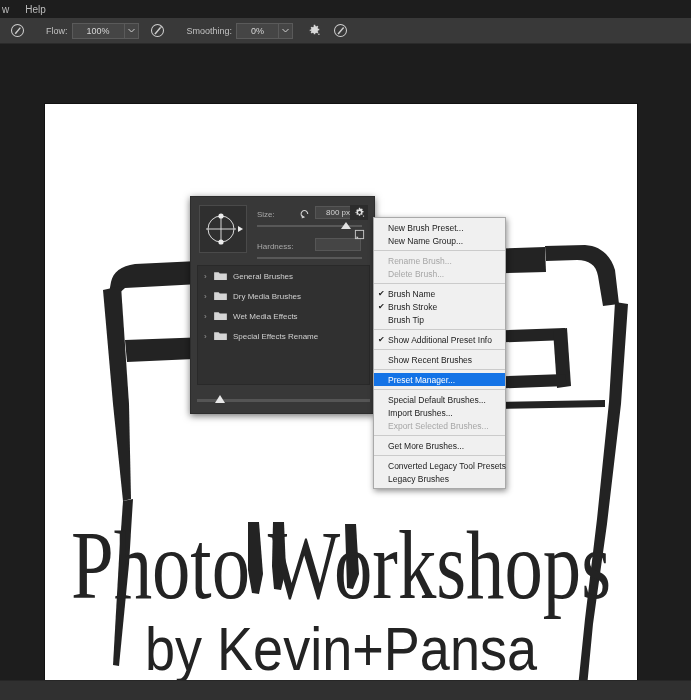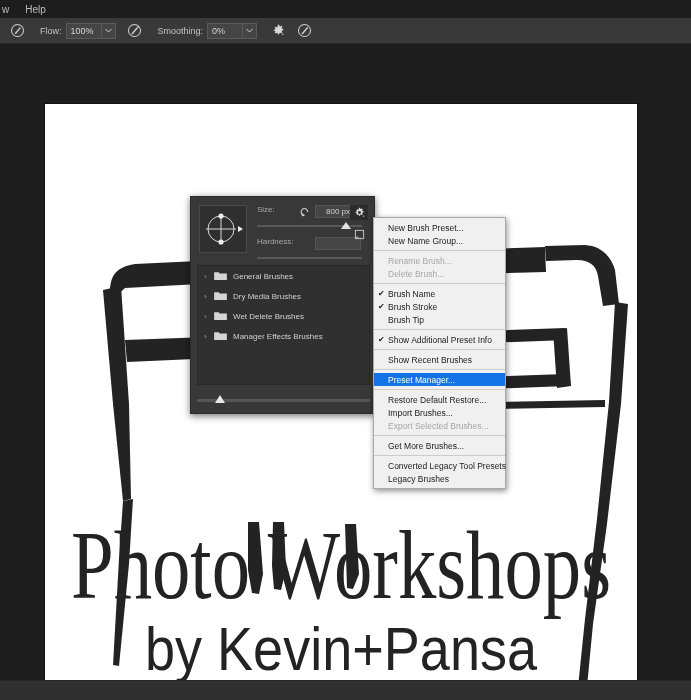--- a/index.html
+++ b/index.html
@@ -38,30 +38,30 @@
     border-bottom: 1px solid #2a2a2a;
     display: flex; align-items: center;
   }
   .ob-icon {
     width: 26px; height: 24px;
     display: flex; align-items: center; justify-content: center;
     color: #cfcfcf;
   }
   .ob-label {
     font-size: 9px; color: #c2c2c2;
-    margin-left: 10px; margin-right: 4px;
+    margin-left: 16px; margin-right: 4px;
     white-space: nowrap;
   }
   .ob-field {
     height: 16px; min-width: 36px;
     background: #454545;
     border: 1px solid #5a5a5a;
     color: #d6d6d6; font-size: 9px;
     display: flex; align-items: center;
-    padding: 0 4px;
+    padding: 0 14px;
   }
   .ob-caret {
     width: 14px; height: 16px;
     background: #454545;
     border: 1px solid #5a5a5a;
     border-left: none;
     display: flex; align-items: center; justify-content: center;
   }
   .ob-caret svg { display:block; }
 
@@ -111,21 +111,21 @@
   }
   .bp-thumb {
     width: 48px; height: 48px;
     background: #2f2f2f;
     border: 1px solid #4a4a4a;
     position: relative;
     flex: none;
   }
   .bp-controls { flex: 1; margin-left: 10px; }
   .bp-row {
-    display: flex; align-items: flex-start;
+    display: flex; align-items: flex-end;
     height: 14px; margin-bottom: 2px;
   }
   .bp-row-label {
     font-size: 8px; color: #a9a9a9; width: 40px;
   }
   .bp-reset {
     width: 14px; height: 12px;
     display: flex; align-items: center; justify-content: center;
     margin-right: 4px;
   }
@@ -403,28 +403,28 @@
         <svg class="folder-icon" viewBox="0 0 14 11">
           <path fill="#d5d5d5" d="M0 1.5h5l1.2 1.3H14V10H0z"></path>
         </svg>
         <span>Dry Media Brushes</span>
       </div>
       <div class="bp-group">
         <span class="bp-arrow">›</span>
         <svg class="folder-icon" viewBox="0 0 14 11">
           <path fill="#d5d5d5" d="M0 1.5h5l1.2 1.3H14V10H0z"></path>
         </svg>
-        <span>Wet Delete Brushes</span>
+        <span>Wet Media Effects</span>
       </div>
       <div class="bp-group">
         <span class="bp-arrow">›</span>
         <svg class="folder-icon" viewBox="0 0 14 11">
           <path fill="#d5d5d5" d="M0 1.5h5l1.2 1.3H14V10H0z"></path>
         </svg>
-        <span>Manager Effects Brushes</span>
+        <span>Special Effects Rename</span>
       </div>
     </div>
 
     <div class="bp-footslider">
       <div class="bp-foottrack"></div>
       <div class="bp-footknob"></div>
     </div>
   </div>
 
   <div class="ctxmenu" id="ctxmenu">
@@ -461,21 +461,21 @@
       <div class="ctx-sep"></div>
       <div class="ctx-item">
         <span>Show Recent Brushes</span>
       </div>
       <div class="ctx-sep"></div>
       <div class="ctx-item selected">
         <span>Preset Manager...</span>
       </div>
       <div class="ctx-sep"></div>
       <div class="ctx-item">
-        <span>Restore Default Restore...</span>
+        <span>Special Default Brushes...</span>
       </div>
       <div class="ctx-item">
         <span>Import Brushes...</span>
       </div>
       <div class="ctx-item disabled">
         <span>Export Selected Brushes...</span>
       </div>
       <div class="ctx-sep"></div>
       <div class="ctx-item">
         <span>Get More Brushes...</span>

